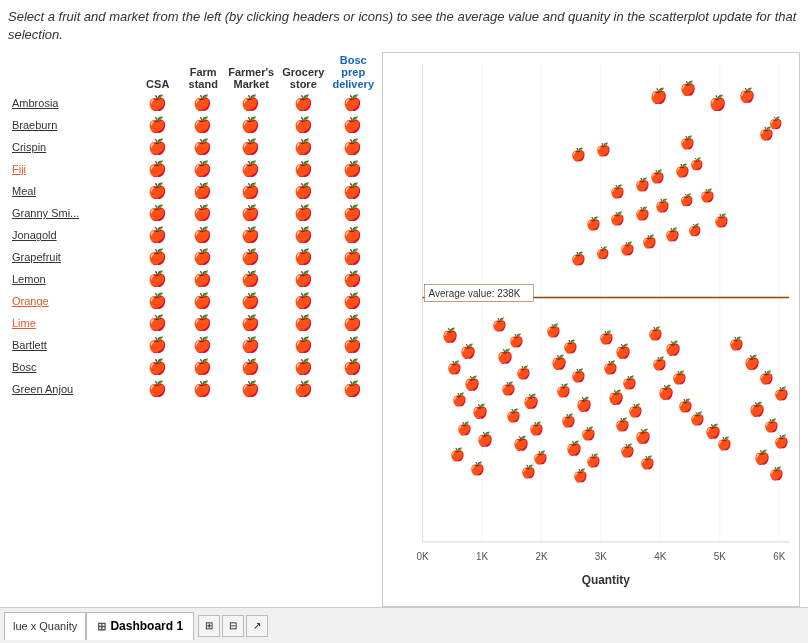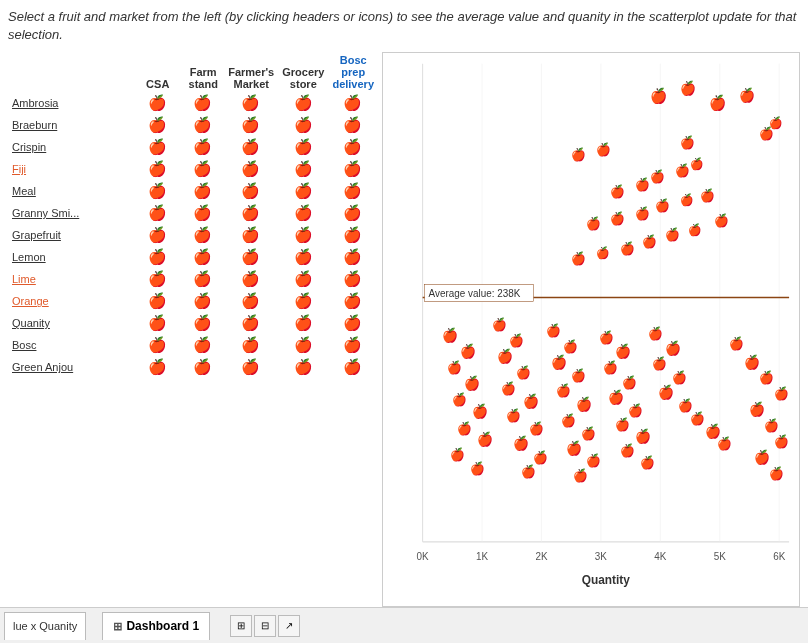--- a/index.html
+++ b/index.html
@@ -87,21 +87,21 @@
     }
 
     
     .tab-bar {
       height: 36px;
       background: #f0f0f0;
       border-top: 1px solid #ccc;
       display: flex;
       align-items: center;
       padding: 0 4px;
-      gap: 16px;
+      gap: 0;
     }
 
     .tab-item {
       display: flex;
       align-items: center;
       gap: 4px;
       padding: 4px 10px;
       background: #fff;
       border: 1px solid #bbb;
       border-bottom: none;
@@ -221,53 +221,61 @@
             </tr>
             <tr>
               <td class="fruit-name">Granny Smi...</td>
               <td><span style="color: rgb(42, 175, 207); font-size: 15px;">🍎</span></td>
               <td><span style="color: rgb(46, 125, 50); font-size: 15px;">🍎</span></td>
               <td><span style="color: rgb(230, 92, 0); font-size: 15px;">🍎</span></td>
               <td><span style="color: rgb(230, 184, 0); font-size: 15px;">🍎</span></td>
               <td><span style="color: rgb(26, 35, 126); font-size: 15px;">🍎</span></td>
             </tr>
             <tr>
+              <td class="fruit-name">Jonagold</td>
+              <td><span style="color: rgb(42, 175, 207); font-size: 15px;">🍎</span></td>
+              <td><span style="color: rgb(46, 125, 50); font-size: 15px;">🍎</span></td>
+              <td><span style="color: rgb(230, 92, 0); font-size: 15px;">🍎</span></td>
+              <td><span style="color: rgb(230, 184, 0); font-size: 15px;">🍎</span></td>
+              <td><span style="color: rgb(26, 35, 126); font-size: 15px;">🍎</span></td>
+            </tr>
+            <tr>
               <td class="fruit-name">Grapefruit</td>
               <td><span style="color: rgb(42, 175, 207); font-size: 15px;">🍎</span></td>
               <td><span style="color: rgb(46, 125, 50); font-size: 15px;">🍎</span></td>
               <td><span style="color: rgb(230, 92, 0); font-size: 15px;">🍎</span></td>
               <td><span style="color: rgb(230, 184, 0); font-size: 15px;">🍎</span></td>
               <td><span style="color: rgb(26, 35, 126); font-size: 15px;">🍎</span></td>
             </tr>
             <tr>
               <td class="fruit-name">Lemon</td>
               <td><span style="color: rgb(42, 175, 207); font-size: 15px;">🍎</span></td>
               <td><span style="color: rgb(46, 125, 50); font-size: 15px;">🍎</span></td>
               <td><span style="color: rgb(230, 92, 0); font-size: 15px;">🍎</span></td>
               <td><span style="color: rgb(230, 184, 0); font-size: 15px;">🍎</span></td>
               <td><span style="color: rgb(26, 35, 126); font-size: 15px;">🍎</span></td>
             </tr>
             <tr>
+              <td class="fruit-name highlighted">Orange</td>
+              <td><span style="color: rgb(42, 175, 207); font-size: 15px;">🍎</span></td>
+              <td><span style="color: rgb(46, 125, 50); font-size: 15px;">🍎</span></td>
+              <td><span style="color: rgb(230, 92, 0); font-size: 15px;">🍎</span></td>
+              <td><span style="color: rgb(230, 184, 0); font-size: 15px;">🍎</span></td>
+              <td><span style="color: rgb(26, 35, 126); font-size: 15px;">🍎</span></td>
+            </tr>
+            <tr>
               <td class="fruit-name highlighted">Lime</td>
               <td><span style="color: rgb(42, 175, 207); font-size: 15px;">🍎</span></td>
               <td><span style="color: rgb(46, 125, 50); font-size: 15px;">🍎</span></td>
               <td><span style="color: rgb(230, 92, 0); font-size: 15px;">🍎</span></td>
               <td><span style="color: rgb(230, 184, 0); font-size: 15px;">🍎</span></td>
               <td><span style="color: rgb(26, 35, 126); font-size: 15px;">🍎</span></td>
             </tr>
             <tr>
-              <td class="fruit-name highlighted">Orange</td>
-              <td><span style="color: rgb(42, 175, 207); font-size: 15px;">🍎</span></td>
-              <td><span style="color: rgb(46, 125, 50); font-size: 15px;">🍎</span></td>
-              <td><span style="color: rgb(230, 92, 0); font-size: 15px;">🍎</span></td>
-              <td><span style="color: rgb(230, 184, 0); font-size: 15px;">🍎</span></td>
-              <td><span style="color: rgb(26, 35, 126); font-size: 15px;">🍎</span></td>
-            </tr>
-            <tr>
-              <td class="fruit-name">Quanity</td>
+              <td class="fruit-name">Bartlett</td>
               <td><span style="color: rgb(42, 175, 207); font-size: 15px;">🍎</span></td>
               <td><span style="color: rgb(46, 125, 50); font-size: 15px;">🍎</span></td>
               <td><span style="color: rgb(230, 92, 0); font-size: 15px;">🍎</span></td>
               <td><span style="color: rgb(230, 184, 0); font-size: 15px;">🍎</span></td>
               <td><span style="color: rgb(26, 35, 126); font-size: 15px;">🍎</span></td>
             </tr>
             <tr>
               <td class="fruit-name">Bosc</td>
               <td><span style="color: rgb(42, 175, 207); font-size: 15px;">🍎</span></td>
               <td><span style="color: rgb(46, 125, 50); font-size: 15px;">🍎</span></td>

